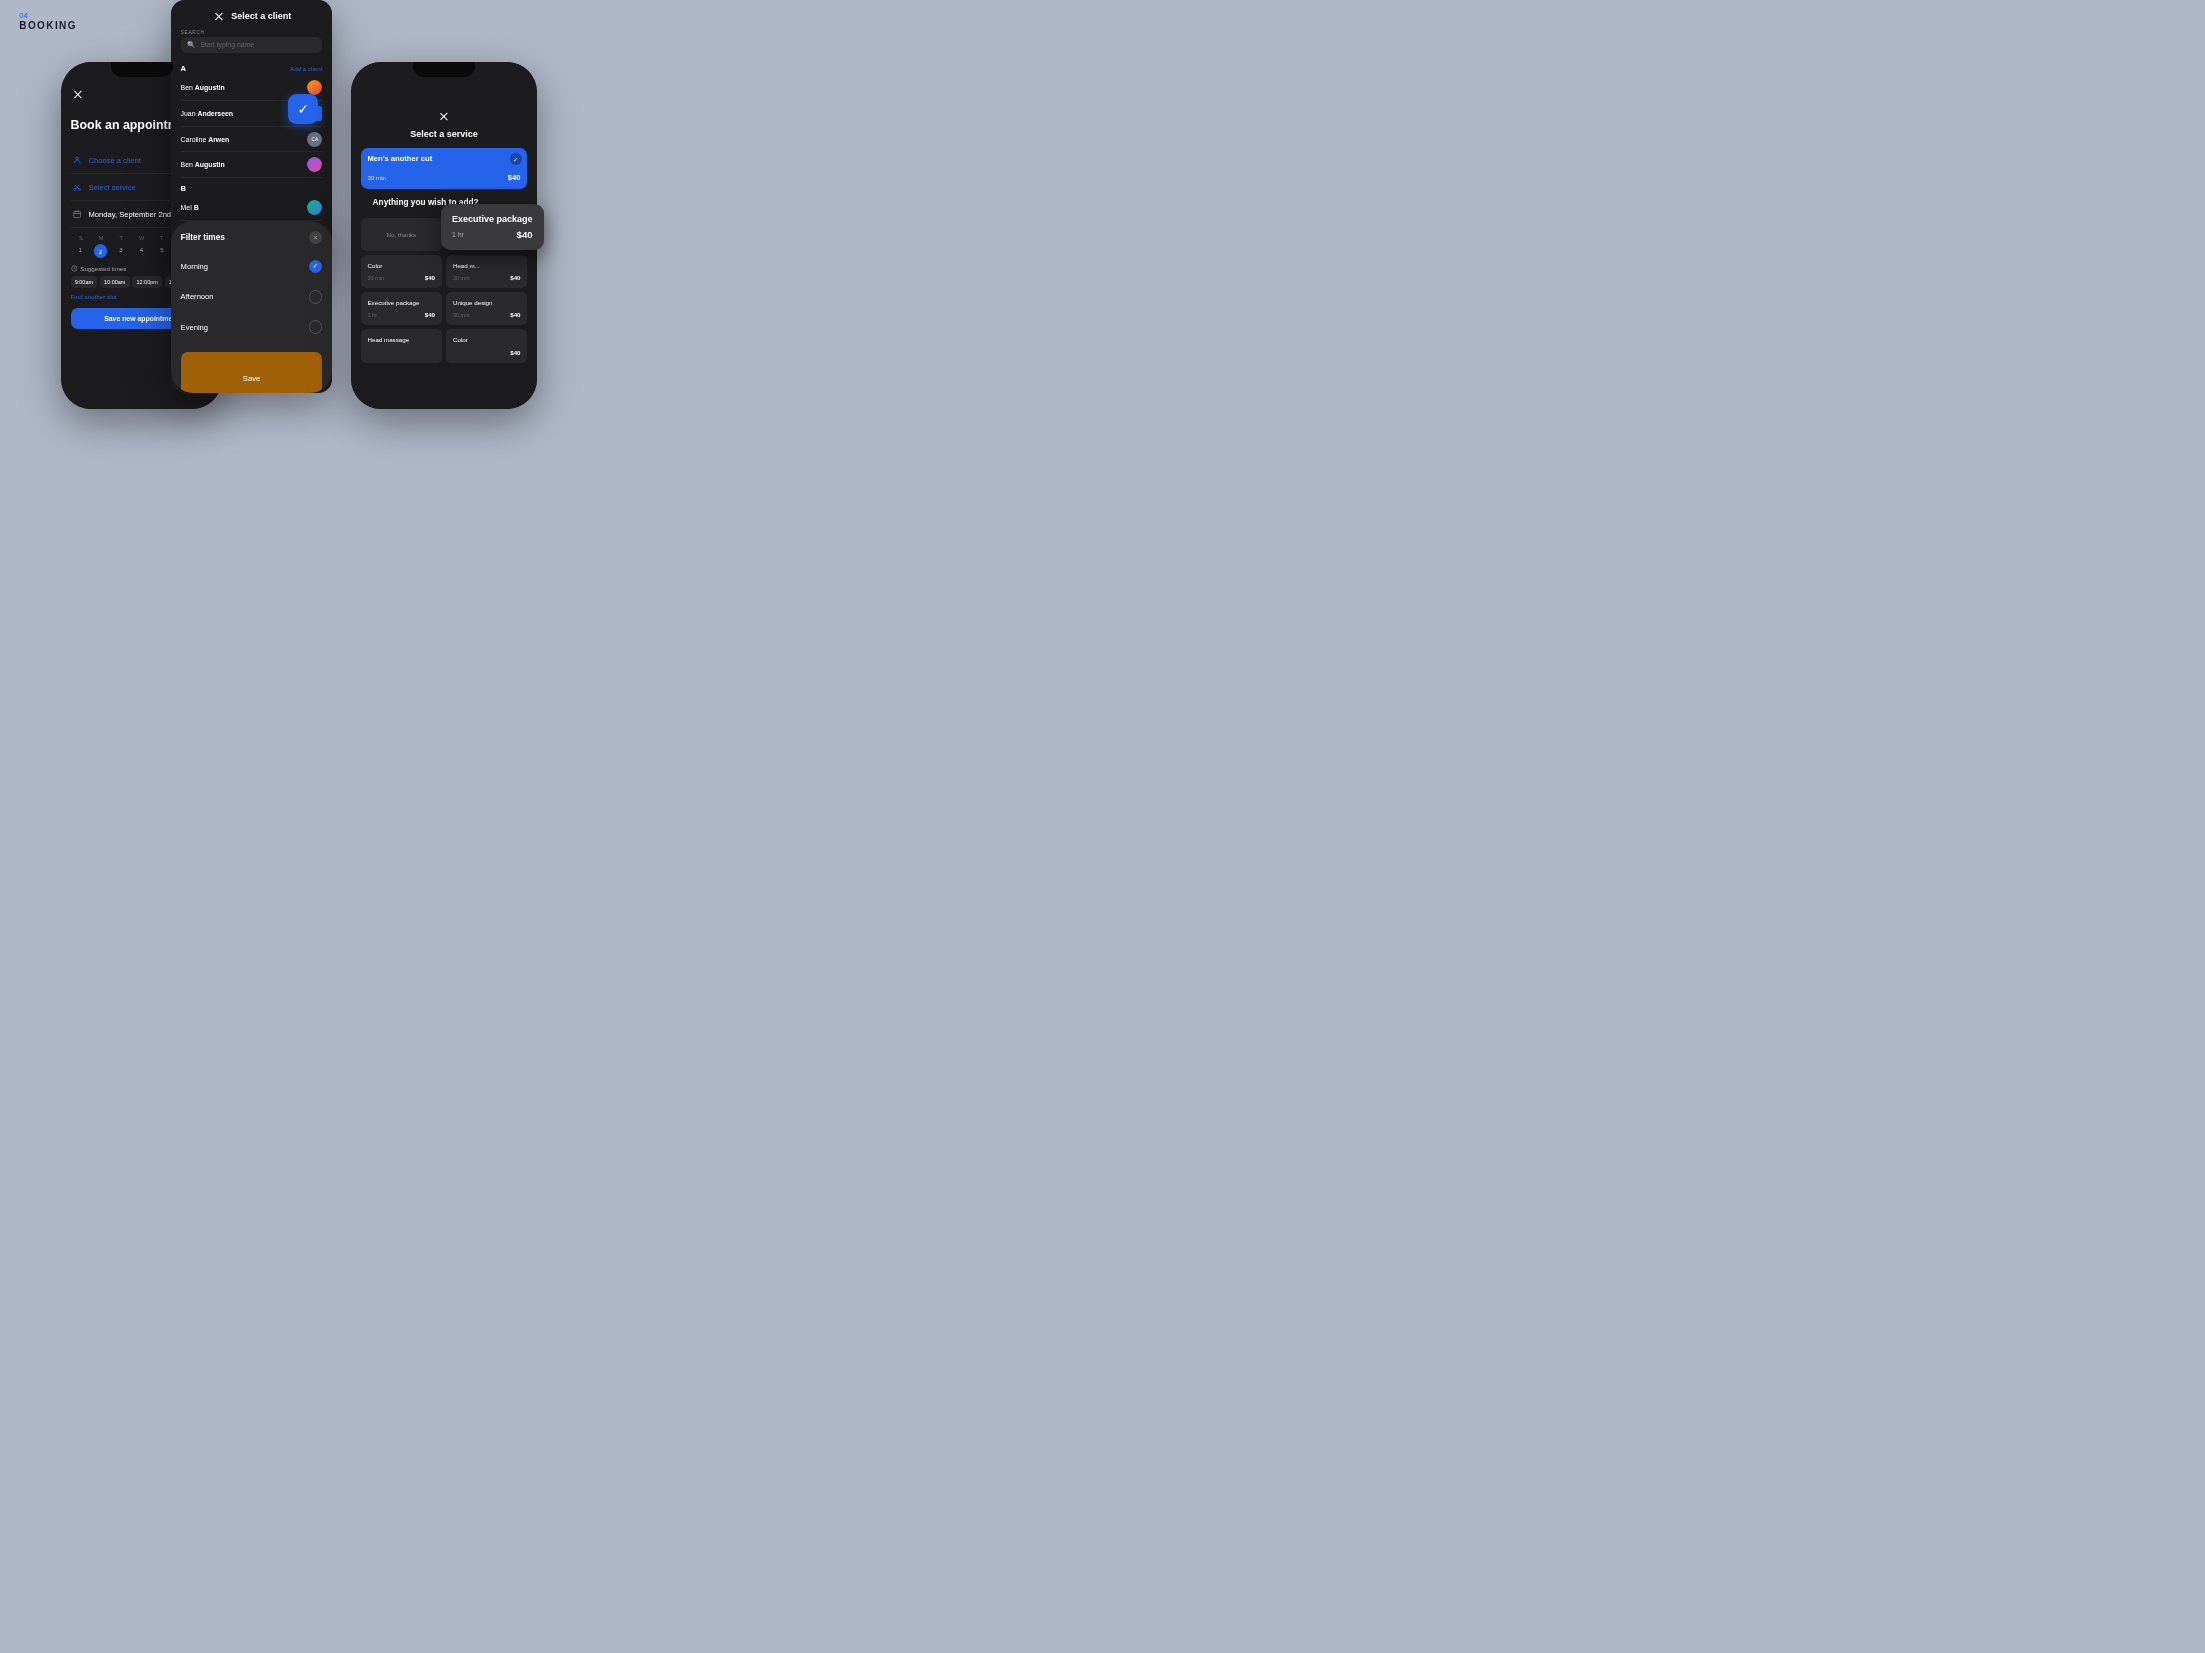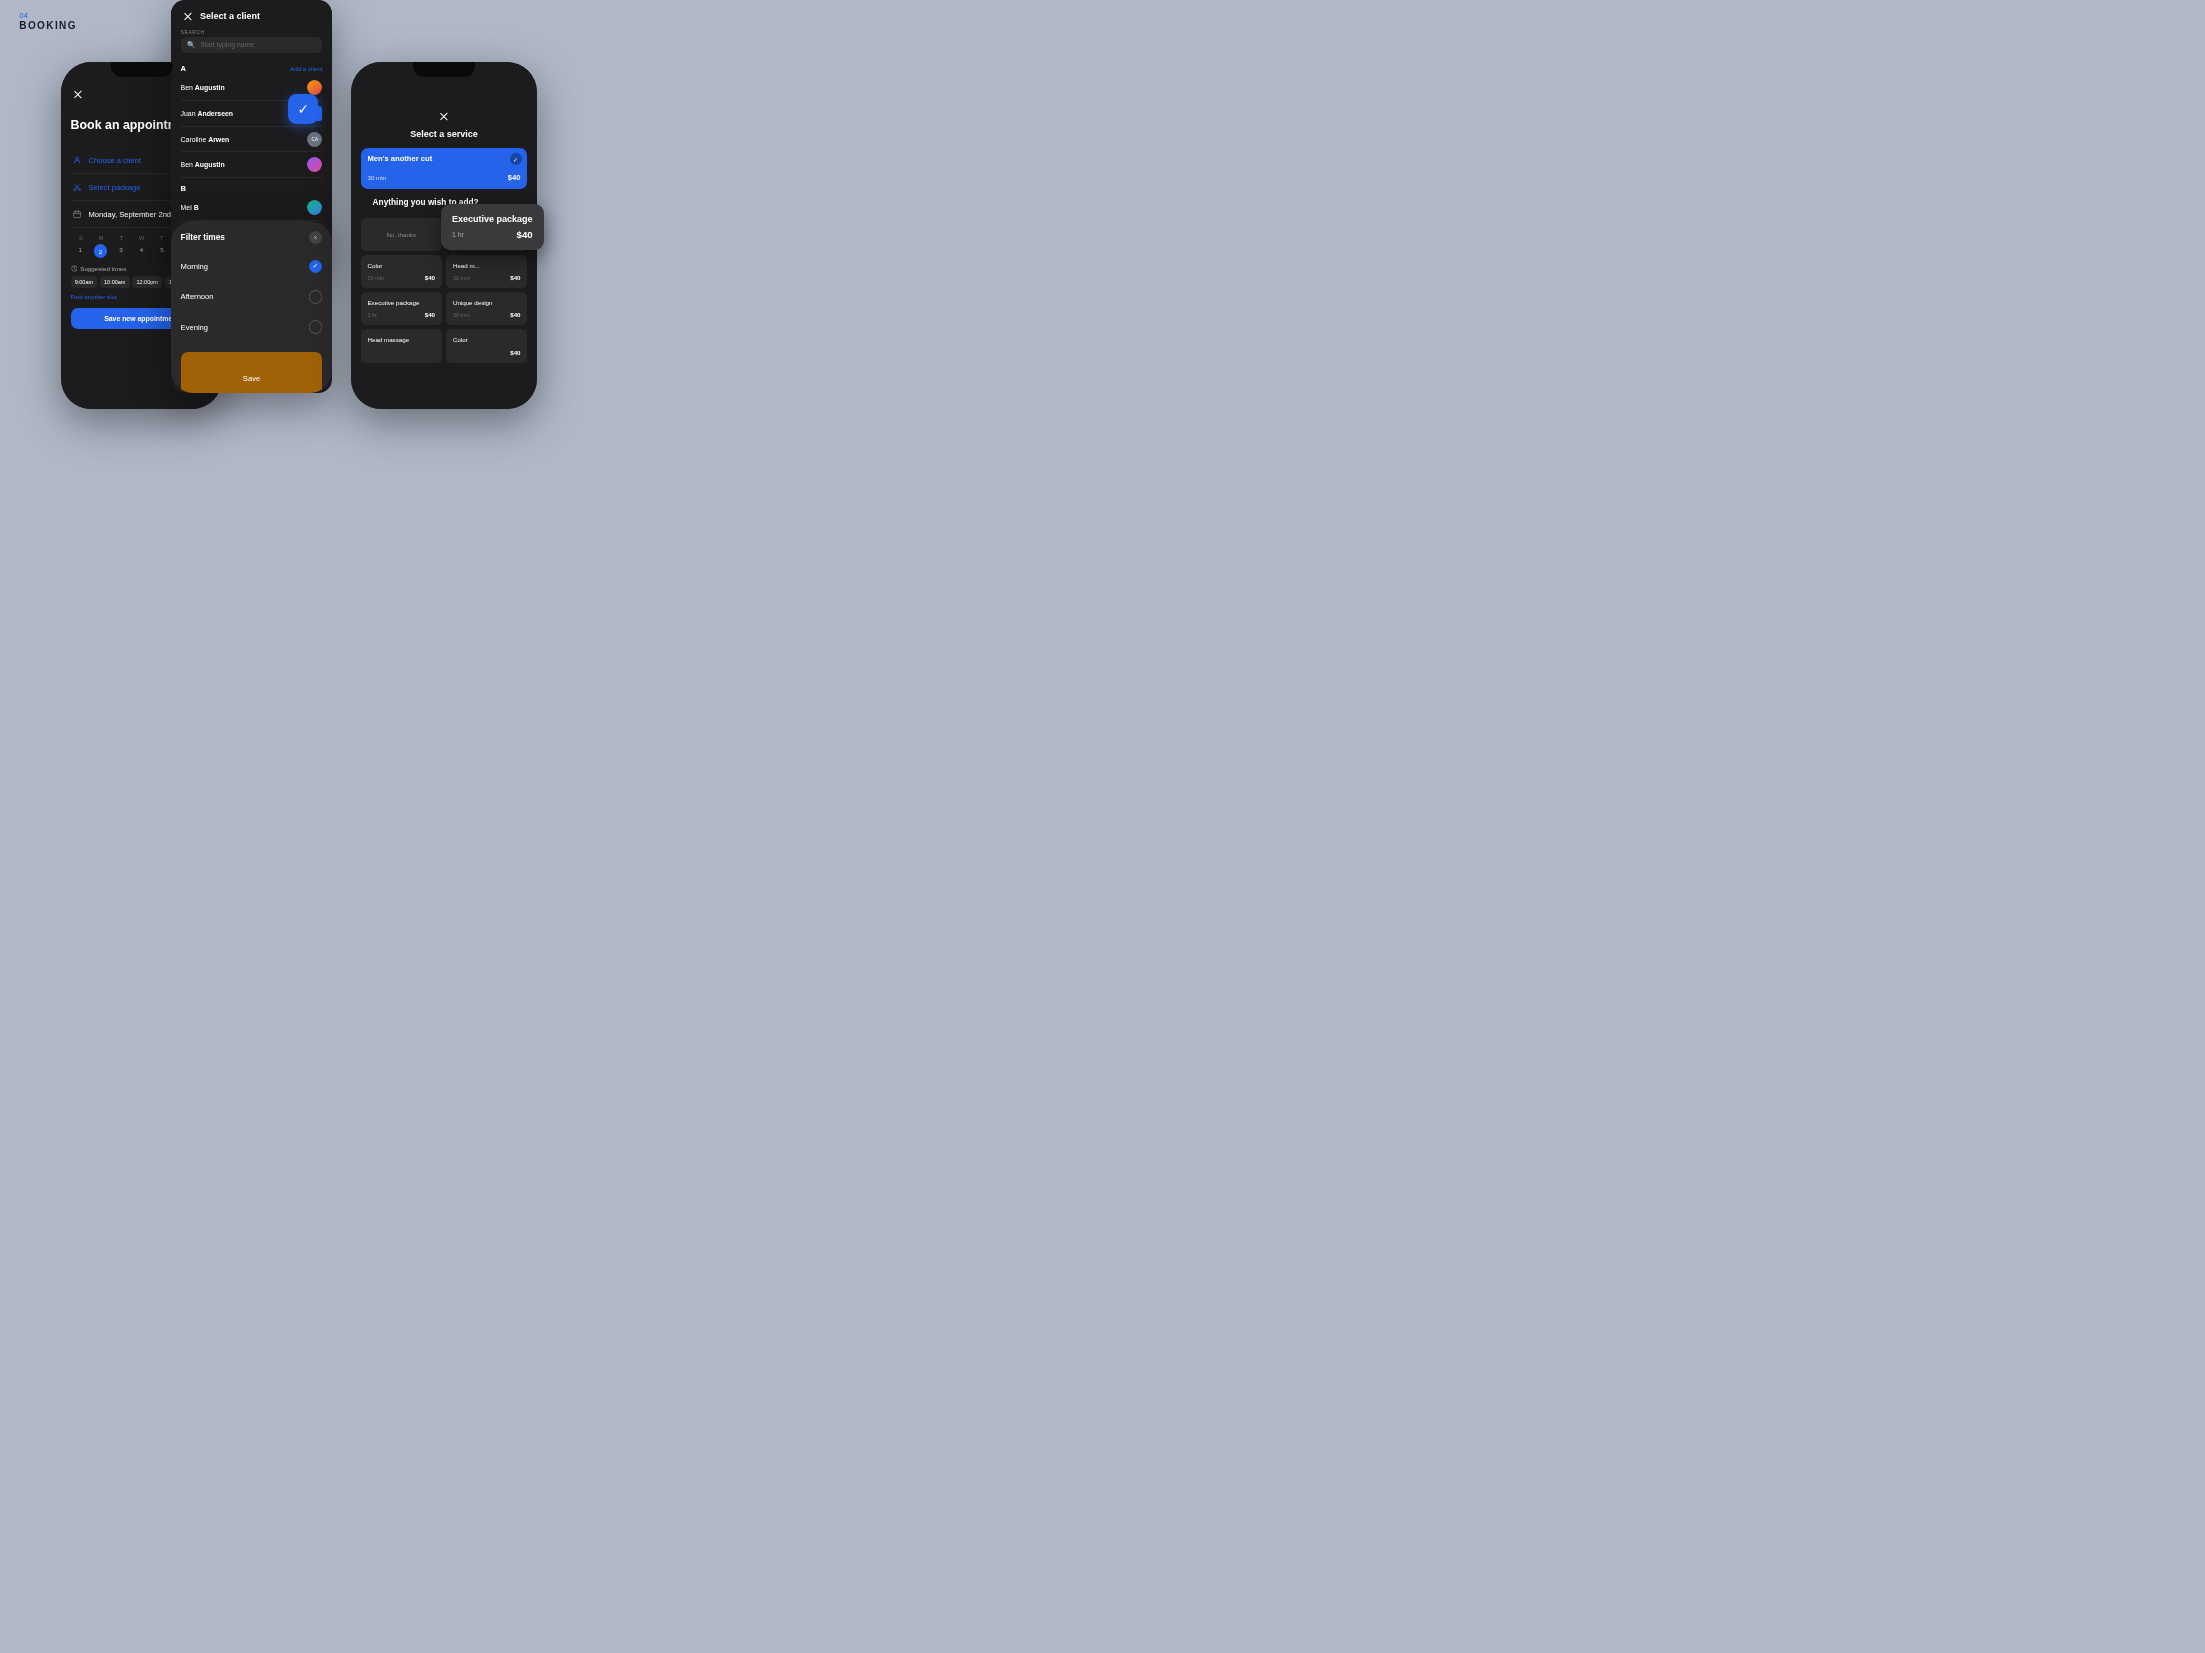--- a/index.html
+++ b/index.html
@@ -290,20 +290,21 @@
       background: #1c1c1e;
       height: 100%;
       display: flex;
       flex-direction: column;
     }
     .p2-header {
       display: flex;
       align-items: center;
       padding: 9.6px 9.6px 6.9px;
       gap: 5.5px;
+      justify-content: center;
     }
     .p2-title {
       color: #fff;
       font-size: 9px;
       font-weight: 600;
     }
     .p2-search-box {
       margin: 0 9.6px 5.5px;
       background: #2a2a2c;
       border-radius: 5.5px;
@@ -657,21 +658,21 @@
     </div>
 
     <div class="p1-row">
       <div class="p1-row-icon">
         <svg width="8.3" height="8.3" viewBox="0 0 12 12" fill="none">
           <path d="M9 3L3 9M3 3l6 6" stroke="#2563eb" stroke-width="1.2" stroke-linecap="round"></path>
           <circle cx="2.5" cy="9.5" r="1.5" stroke="#2563eb" stroke-width="1"></circle>
           <circle cx="9.5" cy="9.5" r="1.5" stroke="#2563eb" stroke-width="1"></circle>
         </svg>
       </div>
-      <span class="p1-row-text">Select package</span>
+      <span class="p1-row-text">Select service</span>
       <span class="p1-row-chevron">›</span>
     </div>
 
     <div class="p1-date-row">
       <div class="p1-date-icon">
         <svg width="8.3" height="8.3" viewBox="0 0 12 12" fill="none">
           <rect x="1" y="2" width="10" height="9" rx="1.5" stroke="#888" stroke-width="1"></rect>
           <path d="M1 5h10" stroke="#888" stroke-width="1"></path>
           <path d="M4 1v2M8 1v2" stroke="#888" stroke-width="1" stroke-linecap="round"></path>
         </svg>

